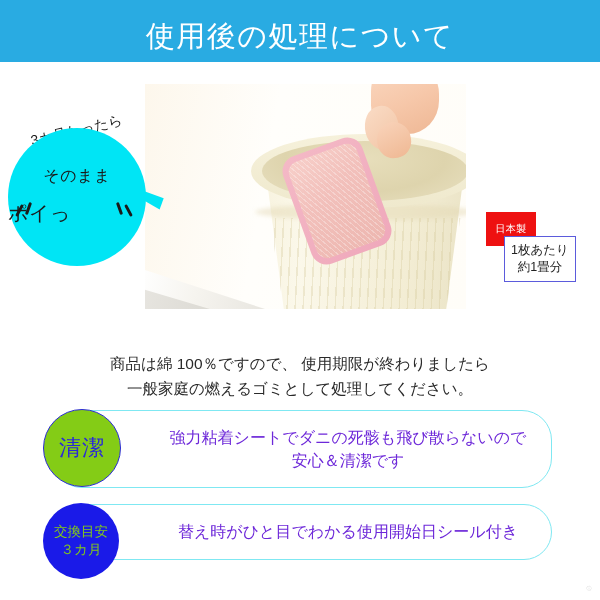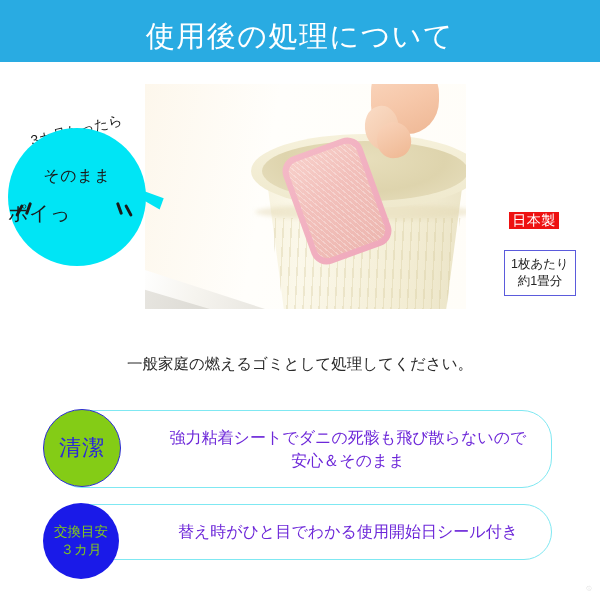--- a/index.html
+++ b/index.html
@@ -288,36 +288,36 @@
     font-size: 14px;
     color: #1a1a1a;
     transform: rotate(-13deg);
     letter-spacing: 0px;
     white-space: nowrap;
   }
 
   
   .made-in-japan {
     position: absolute;
-    left: 509px;
+    left: 486px;
     top: 212px;
     width: 50px;
-    height: 17px;
+    height: 34px;
     background: #ee1111;
     color: #ffffff;
-    font-size: 14px;
+    font-size: 10px;
     display: flex;
     align-items: center;
     justify-content: center;
     letter-spacing: 0.5px;
   }
   .size-box {
     position: absolute;
     left: 504px;
-    top: 250px;
+    top: 236px;
     width: 72px;
     height: 46px;
     border: 1.5px solid #5b5bdc;
     background: #ffffff;
     display: flex;
     flex-direction: column;
     align-items: center;
     justify-content: center;
     color: #222222;
     font-size: 12.5px;
@@ -469,27 +469,28 @@
       </div>
   </div>
 
   <div class="made-in-japan">日本製</div>
   <div class="size-box">
     <div>1枚あたり</div>
     <div>約1畳分</div>
   </div>
 
   <div class="body-copy">
+    <div>商品は綿 100％ですので、 使用期限が終わりましたら</div>
     <div>一般家庭の燃えるゴミとして処理してください。</div>
   </div>
 
   <div class="pill pill-1">
     <div class="pill-text">
       <div>強力粘着シートでダニの死骸も飛び散らないので</div>
-      <div>安心＆そのまま</div>
+      <div>安心＆清潔です</div>
     </div>
   </div>
   <div class="badge-circle badge-outline">
     <div>清潔</div>
   </div>
 
   <div class="pill pill-2">
     <div class="pill-text">
       <div>替え時がひと目でわかる使用開始日シール付き</div>
     </div>

